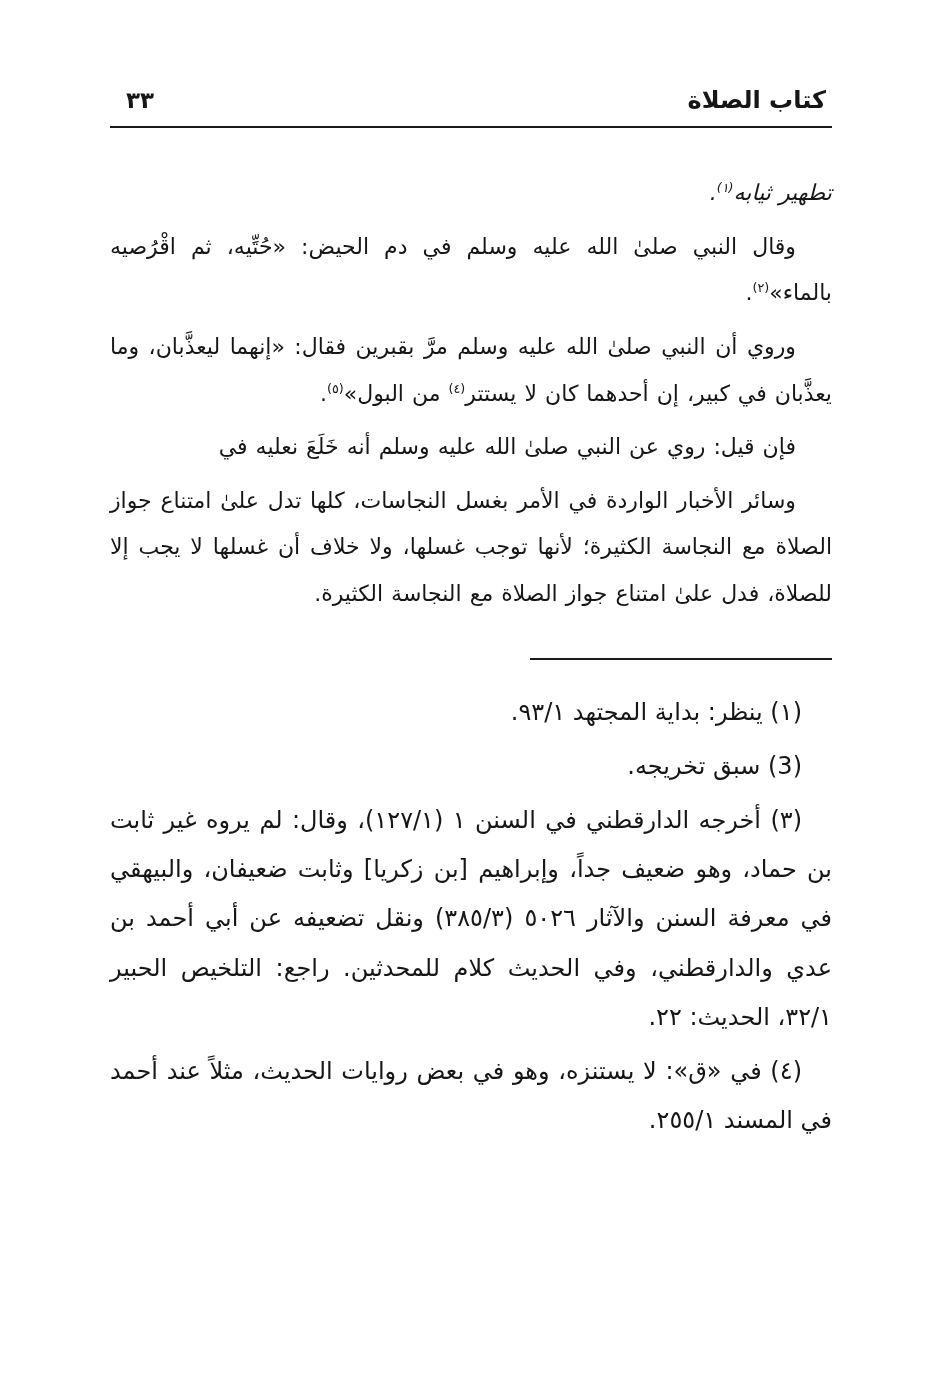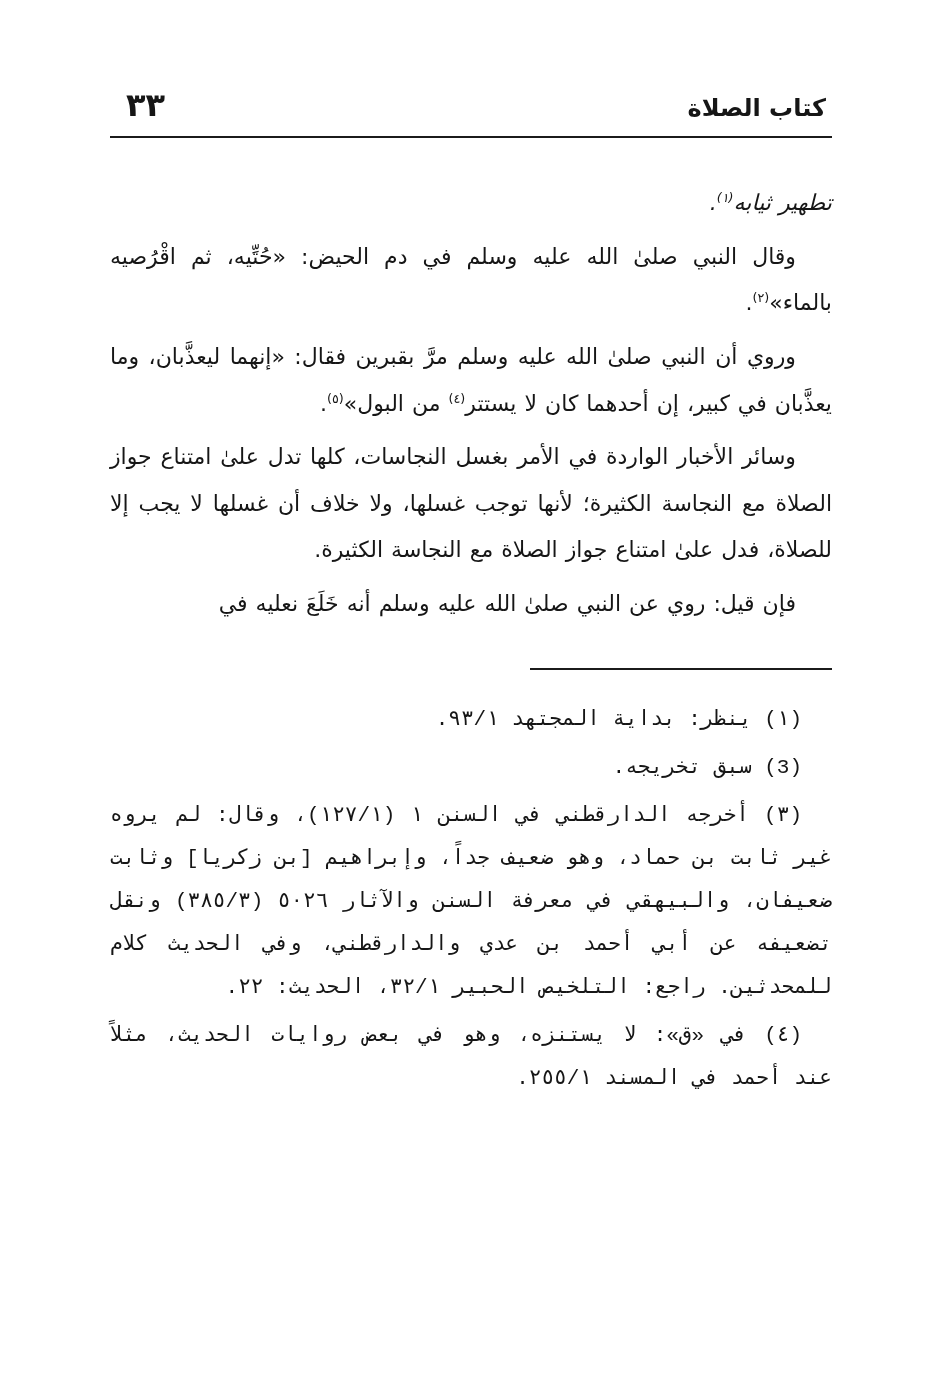--- a/index.html
+++ b/index.html
@@ -20,21 +20,21 @@
   }
   .page-header {
     display: flex;
     justify-content: space-between;
     align-items: baseline;
     font-size: 24px;
     font-weight: bold;
     padding: 0 6px 12px 16px;
   }
   .header-title { letter-spacing: 0.5px; text-align: center; }
-  .page-number { font-size: 32px; }
+  .page-number { font-size: 23px; }
   .header-rule {
     border: none;
     border-top: 2px solid #1b1b1b;
     margin: 0 0 42px 0;
   }
   .body-text p {
     font-size: 22px;
     line-height: 2.12;
     text-align: justify;
     text-indent: 36px;
@@ -47,46 +47,45 @@
     vertical-align: super;
     line-height: 0;
   }
   .footnote-separator {
     width: 302px;
     border: none;
     border-top: 2px solid #1b1b1b;
     margin: 40px 0 28px auto; 
   }
   .footnotes p {
-    font-size: 21px;
+    font-size: 24px;
     line-height: 2.05;
     text-align: justify;
     text-indent: 30px;
     margin-bottom: 5px;
-    font-family: Liberation Mono, monospace;
   }
 </style>
 </head>
 <body>
 
 <div class="page">
 
   <header class="page-header">
     <span class="header-title">كتاب الصلاة</span>
     <span class="page-number">٣٣</span>
   </header>
 
   <hr class="header-rule">
 
   <main class="body-text">
       <p class="no-indent">تطهير ثيابه<sup>(١)</sup>.</p>
       <p>وقال النبي صلىٰ الله عليه وسلم في دم الحيض: «حُتِّيه، ثم اقْرُصيه بالماء»<sup>(٢)</sup>.</p>
       <p>وروي أن النبي صلىٰ الله عليه وسلم مرَّ بقبرين فقال: «إنهما ليعذَّبان، وما يعذَّبان في كبير، إن أحدهما كان لا يستتر<sup>(٤)</sup> من البول»<sup>(٥)</sup>.</p>
+      <p>فإن قيل: روي عن النبي صلىٰ الله عليه وسلم أنه خَلَعَ نعليه في</p>
       <p>وسائر الأخبار الواردة في الأمر بغسل النجاسات، كلها تدل علىٰ امتناع جواز الصلاة مع النجاسة الكثيرة؛ لأنها توجب غسلها، ولا خلاف أن غسلها لا يجب إلا للصلاة، فدل علىٰ امتناع جواز الصلاة مع النجاسة الكثيرة.</p>
-      <p>فإن قيل: روي عن النبي صلىٰ الله عليه وسلم أنه خَلَعَ نعليه في</p>
     </main>
 
   <hr class="footnote-separator">
 
   <section class="footnotes">
       <p>(١) ينظر: بداية المجتهد ٩٣/١.</p>
       <p>(3) سبق تخريجه.</p>
       <p>(٣) أخرجه الدارقطني في السنن ١ (١٢٧/١)، وقال: لم يروه غير ثابت بن حماد، وهو ضعيف جداً، وإبراهيم [بن زكريا] وثابت ضعيفان، والبيهقي في معرفة السنن والآثار ٥٠٢٦ (٣٨٥/٣) ونقل تضعيفه عن أبي أحمد بن عدي والدارقطني، وفي الحديث كلام للمحدثين. راجع: التلخيص الحبير ٣٢/١، الحديث: ٢٢.</p>
       <p>(٤) في «ق»: لا يستنزه، وهو في بعض روايات الحديث، مثلاً عند أحمد في المسند ٢٥٥/١.</p>
     </section>

